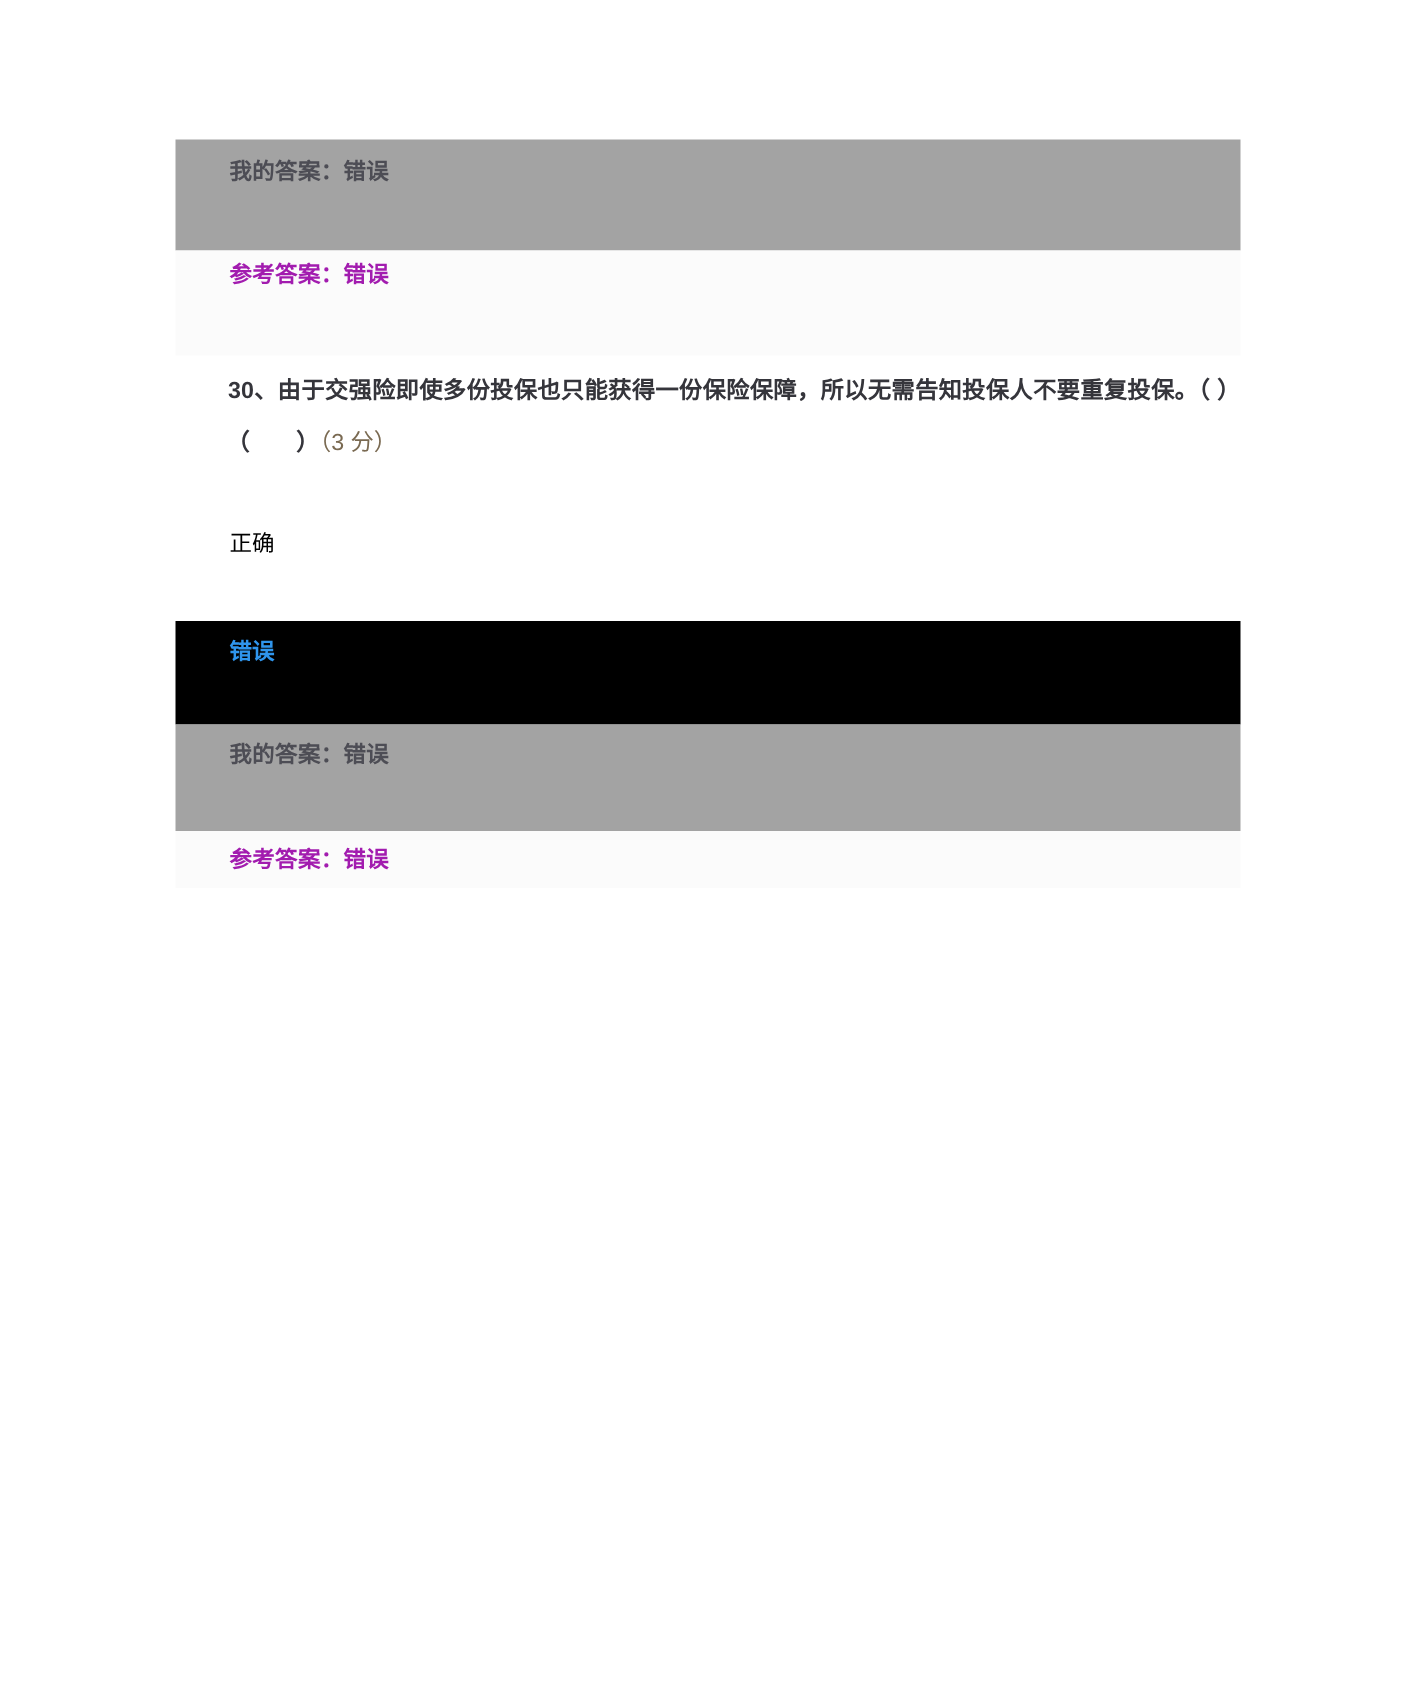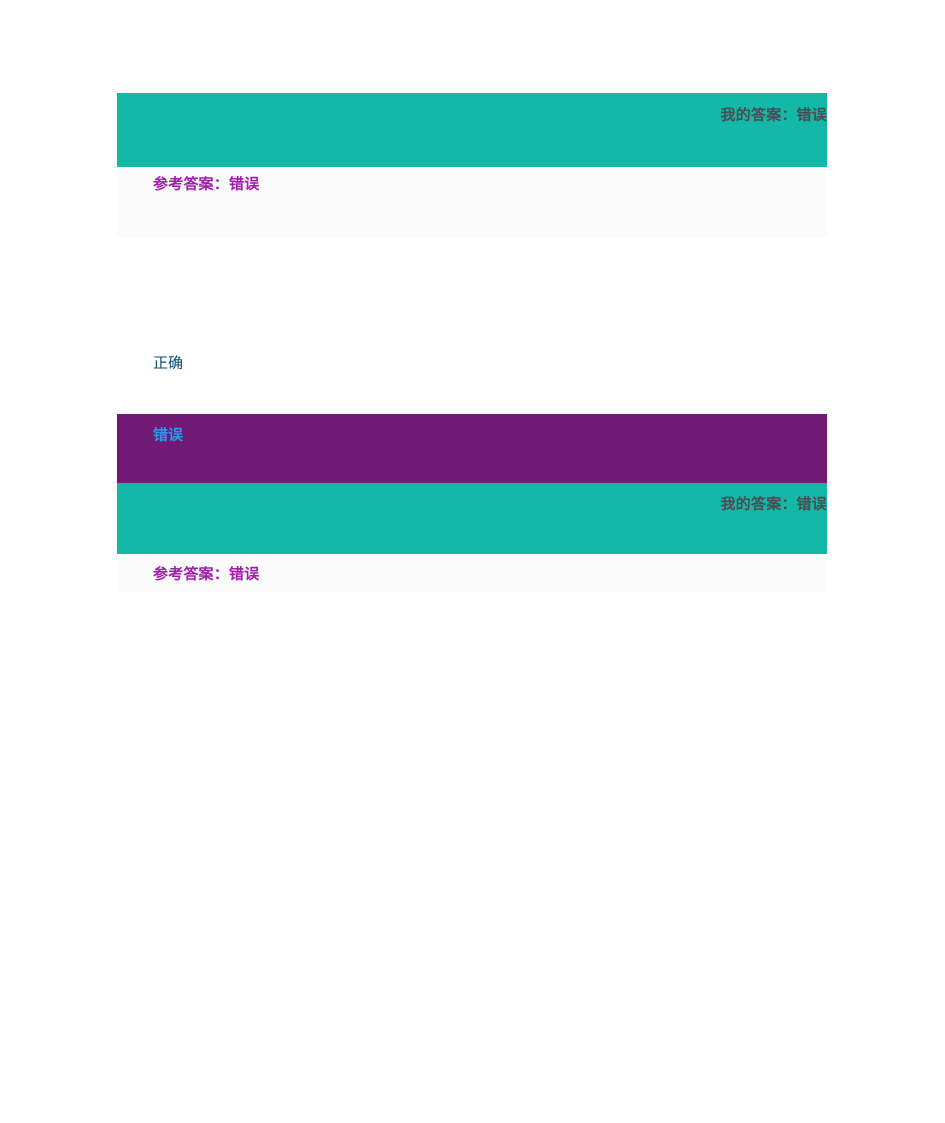--- a/index.html
+++ b/index.html
@@ -29,23 +29,23 @@
     left: 117px;
     width: 710px;
     box-sizing: border-box;
   }
 
   .band-inner {
     padding-left: 36px;
   }
 
   
-  .bg-gray      { background: #14b8a6; text-align: right; }
+  .bg-gray      { background: #a3a3a3; }
   .bg-offwhite  { background: #fbfbfb; }
-  .bg-blue      { background: #701a75; }
+  .bg-blue      { background: #000000; }
   .bg-white     { background: #ffffff; }
 
   
   .my-answer {
     font-size: 15px;
     font-weight: bold;
     color: #4d4d55;
     letter-spacing: 0.2px;
     line-height: 1;
     white-space: nowrap;
@@ -55,21 +55,21 @@
     font-size: 15px;
     font-weight: bold;
     color: #a21caf;
     letter-spacing: 0.2px;
     line-height: 1;
     white-space: nowrap;
   }
 
   .option-text {
     font-size: 15px;
-    color: #0c4a6e;
+    color: #000000;
     line-height: 1;
     white-space: nowrap;
   }
 
   .option-text.selected {
     color: #2f95ec;
     font-weight: bold;
   }
 
   
@@ -101,20 +101,23 @@
       <span class="my-answer">我的答案：错误</span>
     </div>
   </div>
 
   <div class="band bg-offwhite" style="top:167px; height:70px;">
     <div class="band-inner" style="padding-top:8px;">
       <span class="ref-answer">参考答案：错误</span>
     </div>
   </div>
 
+  <div class="question" style="top:243px;">
+    <span style="display:inline-block; width:35px;"></span><span>30、</span><span>由于交强险即使多份投保也只能获得一份保险保障，所以无需告知投保人不要重复投保。</span><span class="blank-bold">（ ）</span><span class="gap-wide"></span><span class="blank-bold">（　　）</span><span class="score">（3 分）</span>
+  </div>
 
   <div class="band bg-white" style="top:338px; height:76px;">
     <div class="band-inner" style="padding-top:16px;">
       <span class="option-text">正确</span>
     </div>
   </div>
 
   <div class="band bg-blue" style="top:414px; height:69px;">
     <div class="band-inner" style="padding-top:12px;">
       <span class="option-text selected">错误</span>

